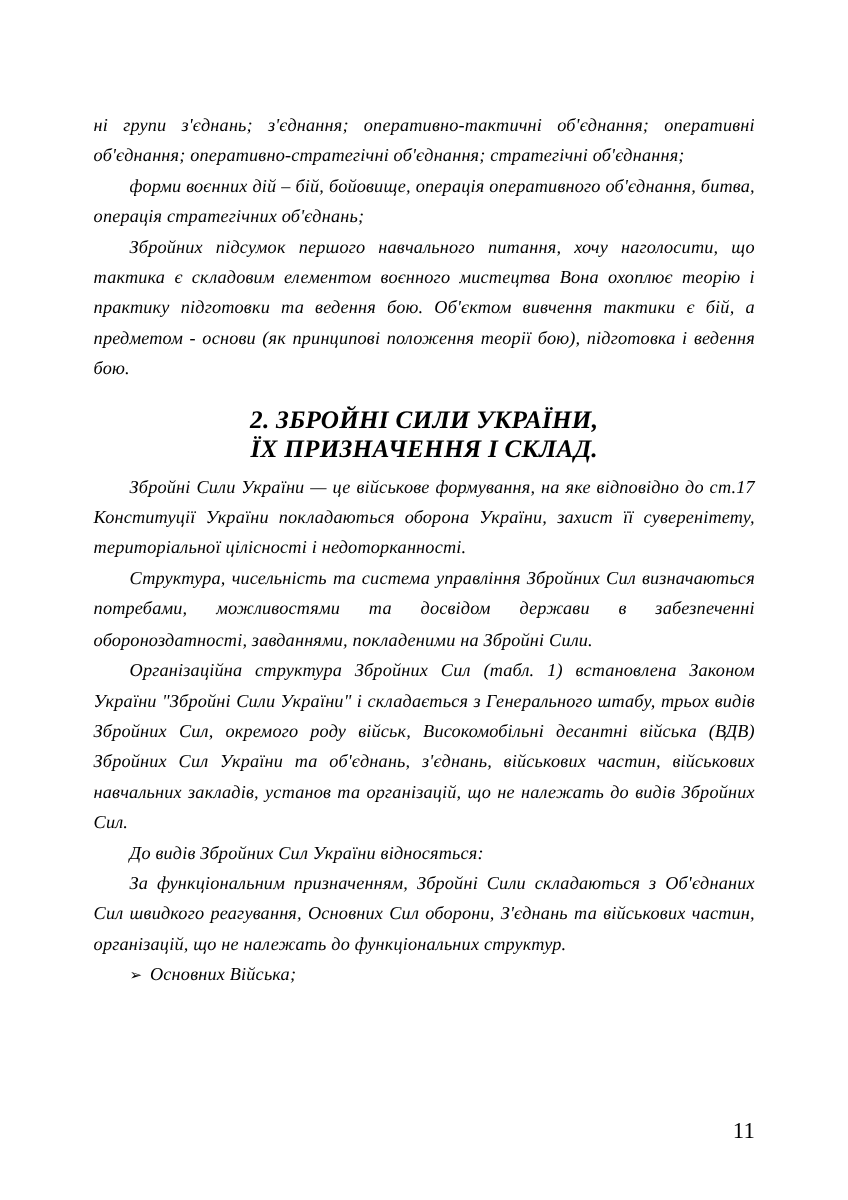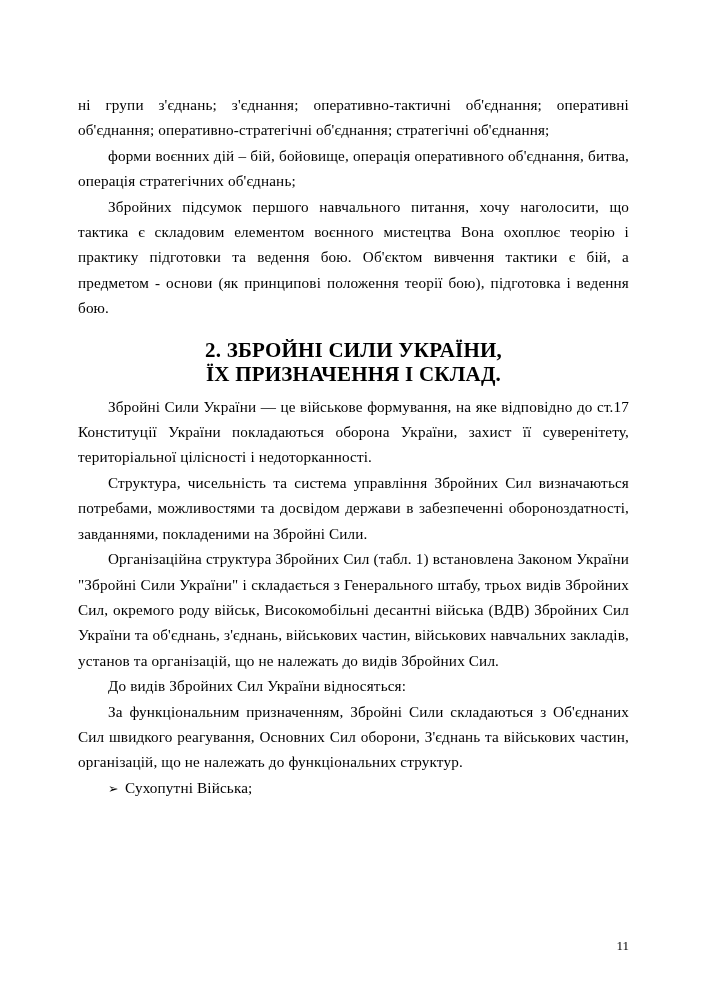--- a/index.html
+++ b/index.html
@@ -20,20 +20,21 @@
     height: 1000px;
     box-sizing: border-box;
     padding: 92px 78px 40px 78px;
   }
   .body-text {
     font-size: 15.2px;
     line-height: 25.4px;
     text-align: justify;
     text-justify: inter-word;
     letter-spacing: 0.01em;
+    font-style: italic;
   }
   .para {
     margin: 0;
     text-indent: 30px;
   }
   .para.noindent {
     text-indent: 0;
   }
   .heading {
     text-align: center;
@@ -57,21 +58,21 @@
     display: inline-block;
     width: 17px;
     font-family: "DejaVu Sans", sans-serif;
     font-size: 12.5px;
     vertical-align: baseline;
   }
   .page-number {
     position: absolute;
     right: 78px;
     bottom: 46px;
-    font-size: 13px;
+    font-size: 19px;
     font-family: "Liberation Serif", serif;
     text-align: center;
   }
 </style>
 </head>
 <body>
 
 <div class="page">
 
   <div class="body-text">
@@ -85,20 +86,20 @@
       <span class="line">ЇХ ПРИЗНАЧЕННЯ І СКЛАД.</span>
     </div>
 
     <p class="para">Збройні Сили України — це військове формування, на яке відповідно до ст.17 Конституції України покладаються оборона України, захист її суверенітету, територіальної цілісності і недоторканності.</p>
     <p class="para">Структура, чисельність та система управління Збройних Сил визначаються потребами, можливостями та досвідом держави в забезпеченні обороноздатності, завданнями, покладеними на Збройні Сили.</p>
     <p class="para">Організаційна структура Збройних Сил (табл. 1) встановлена Законом України "Збройні Сили України" і складається з Генерального штабу, трьох видів Збройних Сил, окремого роду військ, Високомобільні десантні війська (ВДВ) Збройних Сил України та об'єднань, з'єднань, військових частин, військових навчальних закладів, установ та організацій, що не належать до видів Збройних Сил.</p>
     <p class="para">До видів Збройних Сил України відносяться:</p>
     <p class="para">За функціональним призначенням, Збройні Сили складаються з Об'єднаних Сил швидкого реагування, Основних Сил оборони, З'єднань та військових частин, організацій, що не належать до функціональних структур.</p>
 
     <p class="bullet-line">
-      <span class="bullet-glyph">➢</span><span>Сухопутні Війська;</span>
+      <span class="bullet-glyph">➢</span><span>Основних Війська;</span>
     </p>
 
   </div>
 
   <div class="page-number">11</div>
 
 </div>
 
 </body></html>

